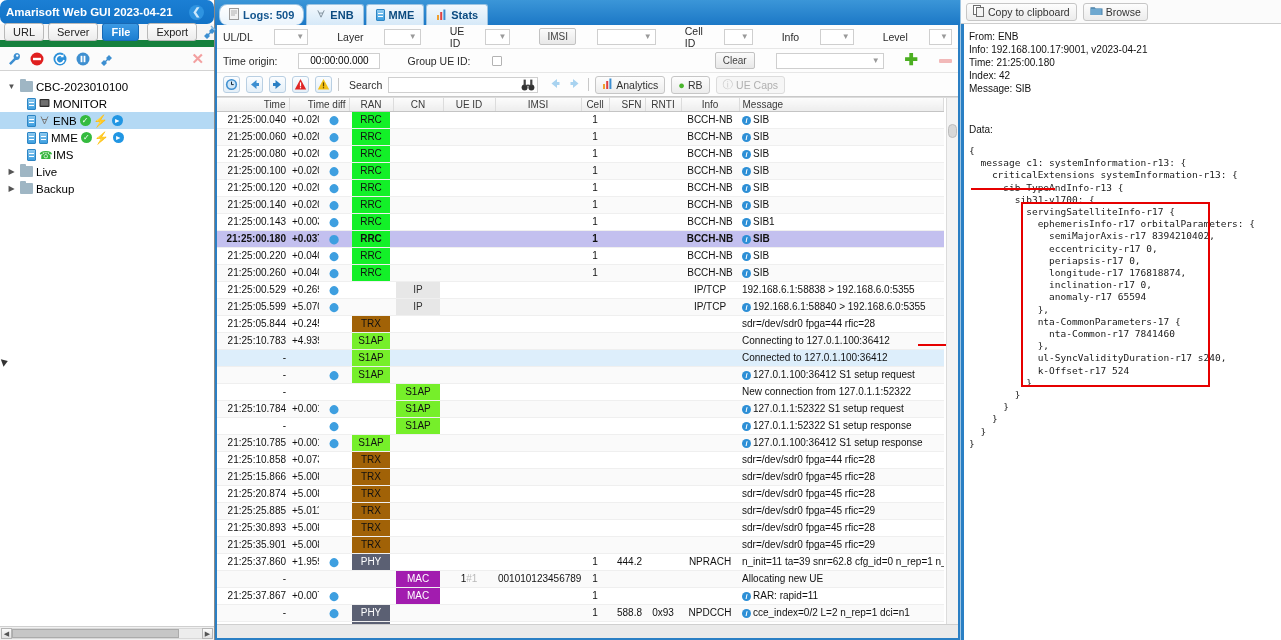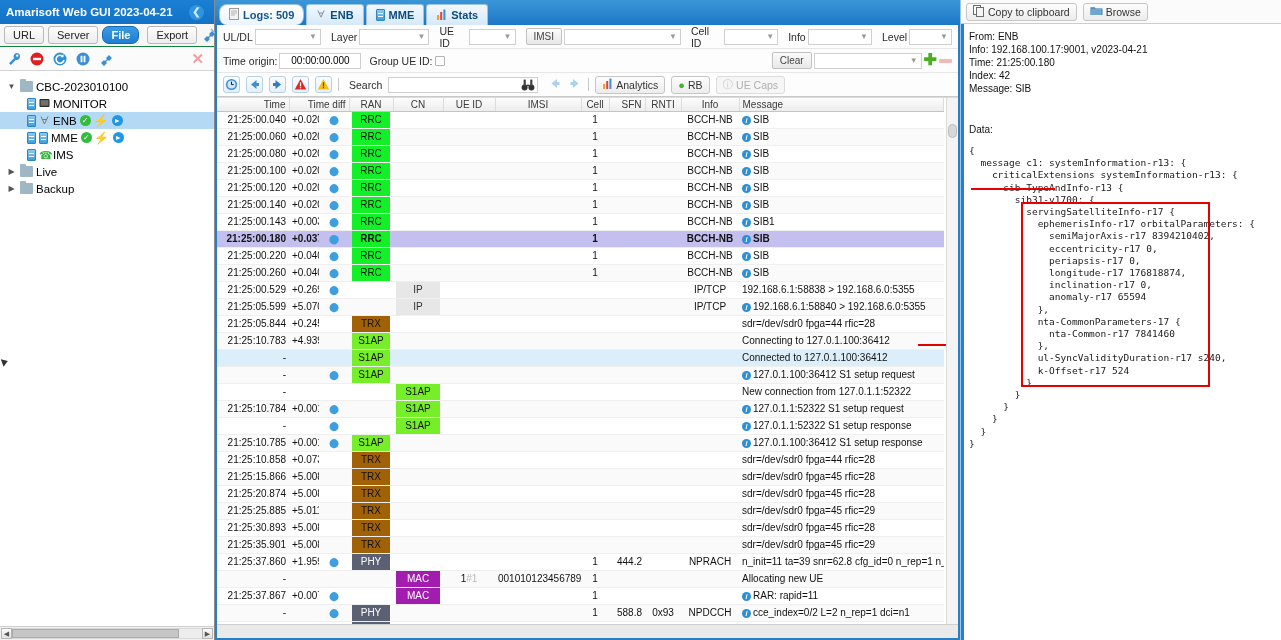--- a/index.html
+++ b/index.html
@@ -19,42 +19,43 @@
     display: flex; flex-direction: column;
     background: #ffffff;
     border-right: 1px solid #8a8a8a;
   }
   .sb-title {
     height: 24px;
     background: linear-gradient(#1b7fd4, #1272c6);
     color: #fff; font-weight: bold; font-size: 11.5px;
     display: flex; align-items: center; padding: 0 6px;
     justify-content: space-between;
+    border-radius: 7px;
   }
   .sb-collapse {
     width: 15px; height: 15px; border-radius: 50%;
     background: #2e93e0; color: #cde8fb;
     display: flex; align-items: center; justify-content: center;
     font-size: 10px; line-height: 1; margin-right: 4px;
   }
   .sb-row1 {
     height: 23px; display: flex; align-items: center;
-    background: #f6f6f6; border-bottom: 1px solid #15803d;
+    background: #f6f6f6; border-bottom: 7px solid #15803d;
     padding: 0 4px; gap: 4px;
   }
   .btn {
     border: 1px solid #b9b9b9; border-radius: 3px;
     background: linear-gradient(#fdfdfd, #ececec);
     font-size: 11px; color: #222; padding: 1px 8px;
     height: 18px; display: flex; align-items: center;
     cursor: default; white-space: nowrap;
   }
   .btn.active {
     background: linear-gradient(#3c9ae4, #1d7ed1);
-    color: #fff; border-color: #1769b5; font-weight: bold; border-radius: 7px;
+    color: #fff; border-color: #1769b5; font-weight: bold;
   }
   .sb-row2 {
     height: 24px; display: flex; align-items: center;
     background: #fbfbfb; border-bottom: 1px solid #d3d3d3;
     padding: 0 6px; gap: 7px; position: relative;
   }
   .icobtn { width: 16px; height: 16px; display: inline-block; position: relative; }
 
   .tree { flex: 1; padding: 7px 0 0 0; background: #fff; font-size: 11.5px; overflow: hidden;}
   .tnode { display: flex; align-items: center; height: 17px; padding-left: 6px; gap: 3px; white-space: nowrap;}
@@ -85,21 +86,21 @@
   .tabbar { height: 25px; background: linear-gradient(#3b96d8,#1c78c6); display:flex; align-items:flex-end; padding-left:4px; gap:2px;}
   .tab {
     height: 21px; display:flex; align-items:center; gap:4px;
     padding: 0 9px; font-size: 11px; color: #0c4b80; font-weight: bold;
     background: linear-gradient(#f2f8fd,#d6e9f8);
     border: 1px solid #9dc4e2; border-bottom: none; border-radius: 3px 3px 0 0;
   }
   .tab.sel { background: linear-gradient(#ffffff,#eaf4fc); color:#13558e;border-radius:8px; }
   .panel-wrap { flex:1; background:#fff; border:2px solid #2a7fc4; border-top:none; display:flex; flex-direction:column; overflow:hidden;}
   .filterbar { background:#fdfdfd; border-bottom:1px solid #dcdcdc; }
-  .frow { display:flex; align-items:center; height:24px; padding:0 6px; gap:2px; border-bottom:1px solid #e7e7e7; }
+  .frow { display:flex; align-items:center; height:24px; padding:0 6px; gap:21px; border-bottom:1px solid #e7e7e7; }
   .flabel { font-size:10.5px; color:#2b2b2b; }
   .sel-in {
     height:16px; border:1px solid #cfcfcf; background:#fff;
     display:flex; align-items:center; justify-content:flex-end;
     padding-right:3px; color:#9a9a9a; font-size:8px;
   }
   .txt-in { height:16px; border:1px solid #cfcfcf; background:#fff; font-size:10px; padding:0 3px; display:flex; align-items:center;}
   .greybtn{ height:17px; border:1px solid #c2c2c2; background:linear-gradient(#fbfbfb,#e8e8e8); font-size:10px; color:#444; padding:0 7px; display:flex;align-items:center;border-radius:2px;}
   .chk{width:10px;height:10px;border:1px solid #b3b3b3;background:#fff;border-radius:1px;}
   .plus{color:#4caf22;font-size:16px;font-weight:bold;line-height:0.8;}

